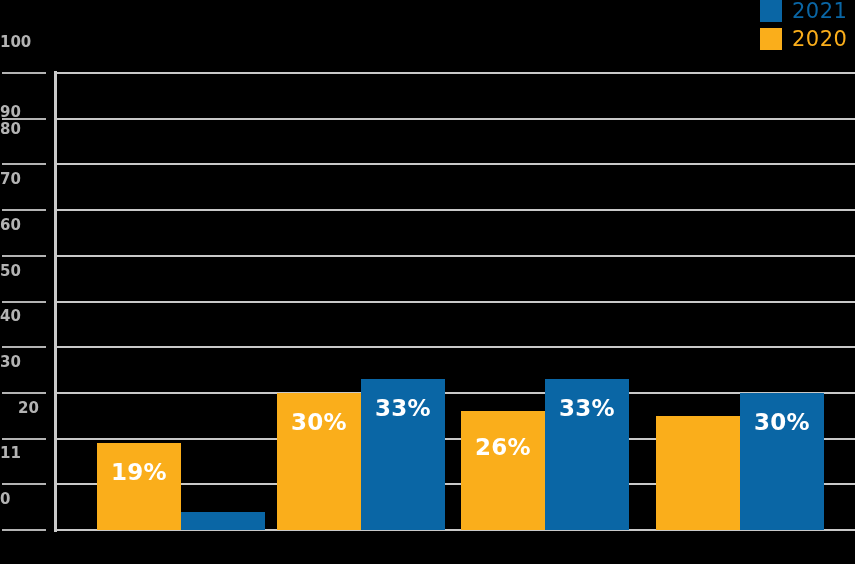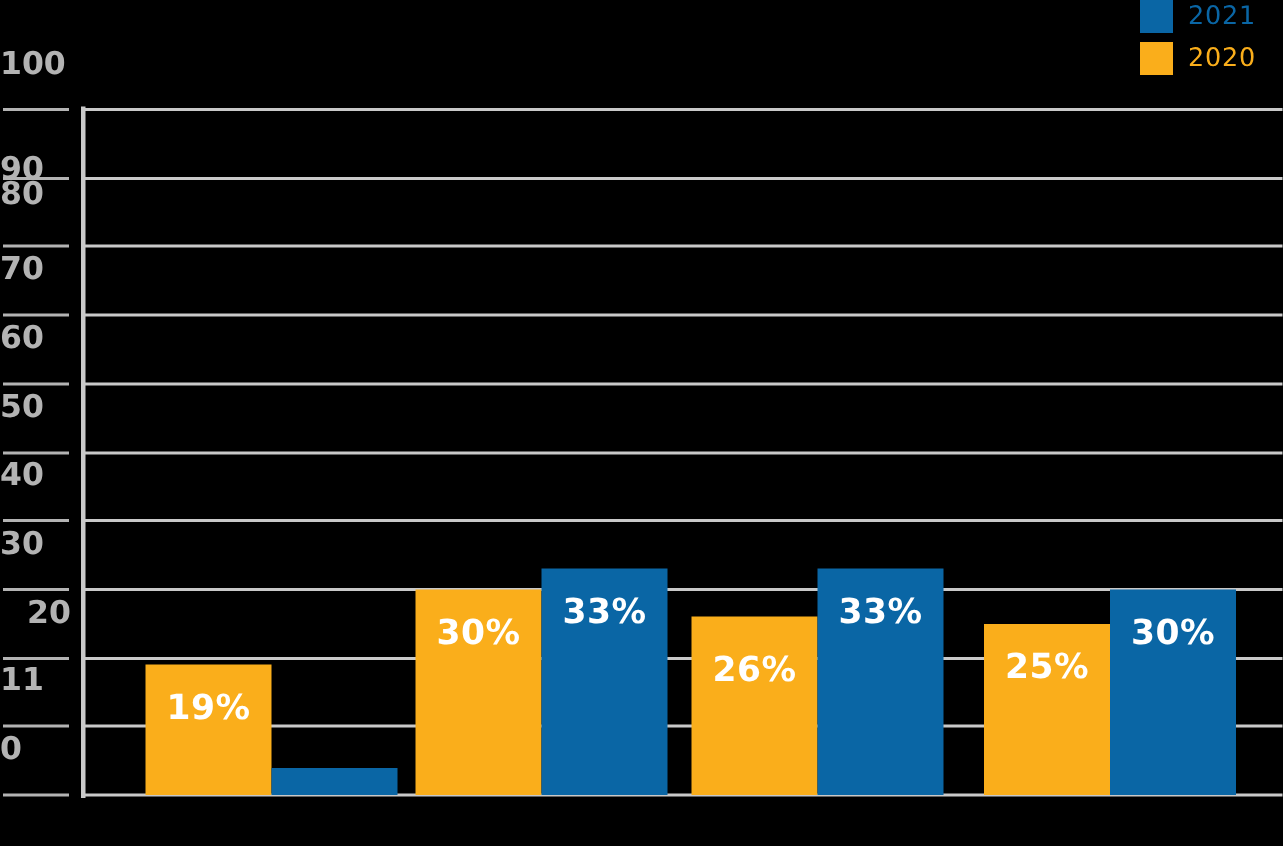--- a/index.html
+++ b/index.html
@@ -40,21 +40,21 @@
   }
   .legend-entry.e0 { top: 0px; }
   .legend-entry.e1 { top: 28px; }
   .legend-swatch {
     width: 22px;
     height: 22px;
     flex: 0 0 auto;
   }
   .legend-label {
     margin-left: 10px;
-    font-size: 17px;
+    font-size: 21px;
     font-weight: 400;
     letter-spacing: 0.5px;
     white-space: nowrap;
     line-height: 22px;
   }
   .legend-entry.e0 .legend-label { color: #0a66a5; }
   .legend-entry.e1 .legend-label { color: #faae1b; }
 
   
   #plot {
@@ -93,21 +93,21 @@
     top: 73px;
     width: 50px;
     height: 457px;
   }
   .ytick {
     position: absolute;
     left: 0;
     width: 44px;
     text-align: left;
     color: #b3b3b3;
-    font-size: 21px;
+    font-size: 15px;
     font-weight: 700;
     line-height: 18px;
     transform: translateY(-50%);
   }
   .ytick-rule {
     position: absolute;
     left: 2px;
     width: 44px;
     height: 2px;
     background: #b3b3b3;
@@ -199,19 +199,18 @@
         <div class="bar s2021" style="left: 125px; width: 84px; height: 18.28px;"></div>
         <div class="bar s2020" style="left: 221px; width: 84px; height: 137.1px;"></div>
         <div class="bar-label" style="left: 221px; width: 84px; bottom: 95.1px;">30%</div>
         <div class="bar s2021" style="left: 305px; width: 84px; height: 150.81px;"></div>
         <div class="bar-label" style="left: 305px; width: 84px; bottom: 108.81px;">33%</div>
         <div class="bar s2020" style="left: 405px; width: 84px; height: 118.82px;"></div>
         <div class="bar-label" style="left: 405px; width: 84px; bottom: 70px;">26%</div>
         <div class="bar s2021" style="left: 489px; width: 84px; height: 150.81px;"></div>
         <div class="bar-label" style="left: 489px; width: 84px; bottom: 108.81px;">33%</div>
         <div class="bar s2020" style="left: 600px; width: 84px; height: 114.25px;"></div>
-        <div class="bar-label" style="left: 600px; width: 84px; bottom: 72.25px;">25%</div>
         <div class="bar s2021" style="left: 684px; width: 84px; height: 137.1px;"></div>
         <div class="bar-label" style="left: 684px; width: 84px; bottom: 95.1px;">30%</div>
       </div>
   </div>
 
 </div>
 
 </body></html>

